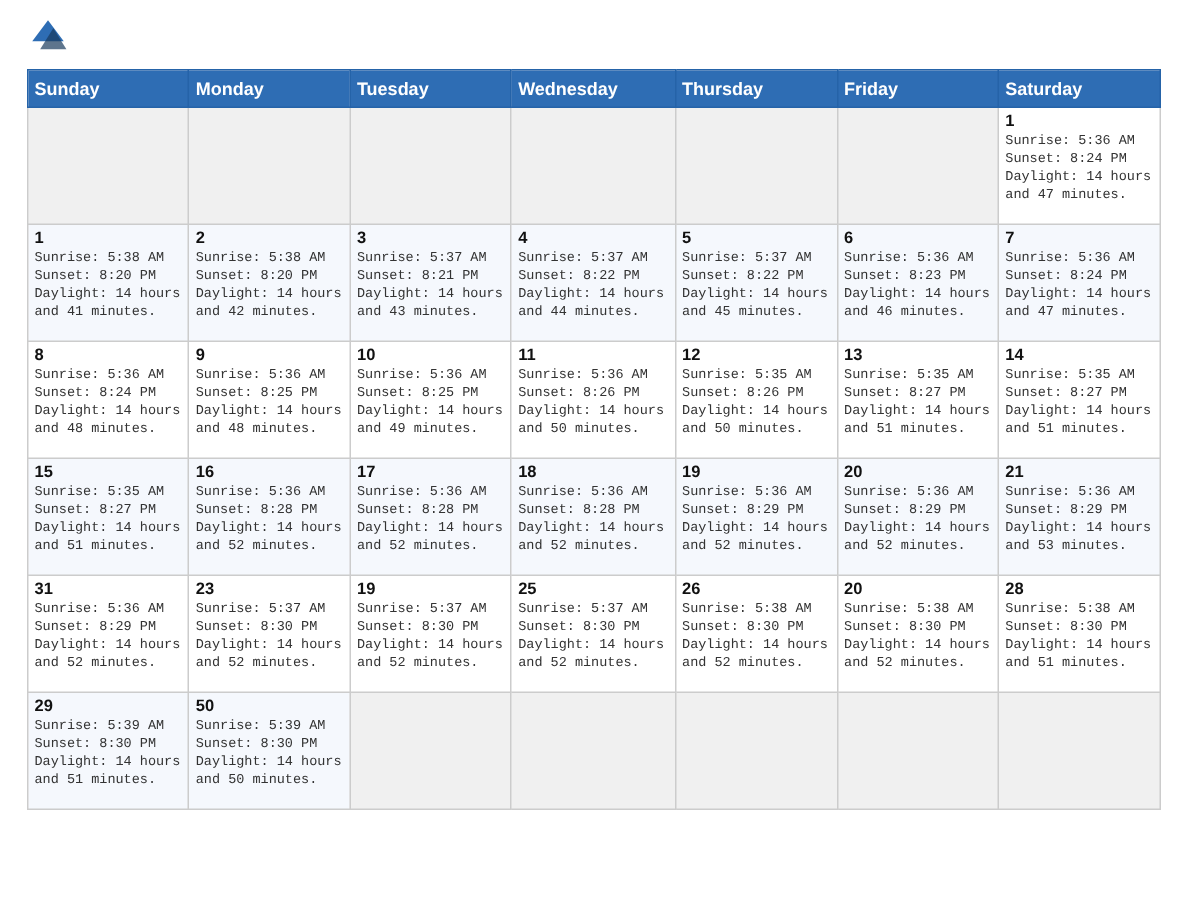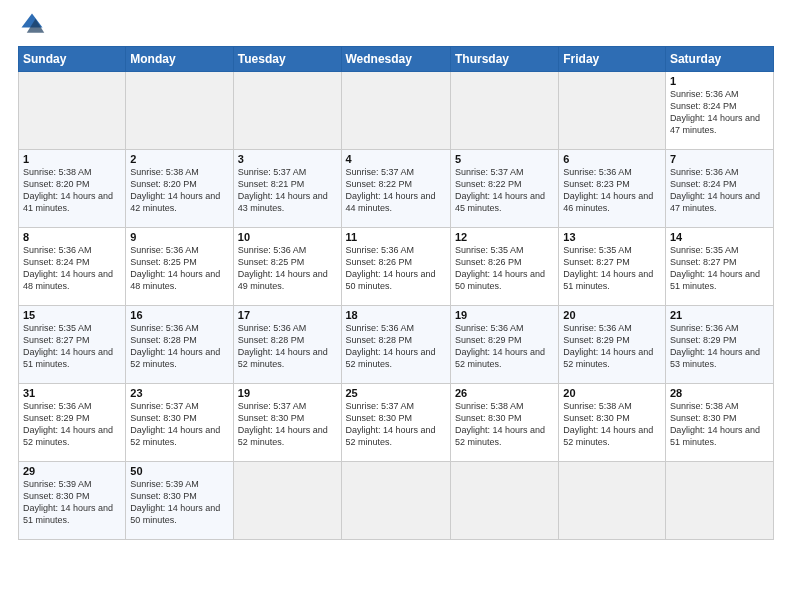--- a/index.html
+++ b/index.html
@@ -89,20 +89,21 @@
       font-size: 11px;
       font-weight: bold;
       color: #111;
       display: block;
       margin-bottom: 1px;
     }
     .day-info {
       font-size: 9px;
       color: #333;
       line-height: 1.35;
+      font-family: Liberation Mono, monospace;
     }
     .empty-cell {
       background: #f0f0f0 !important;
     }
     .week-row td {
       height: 78px;
     }
   </style>
 </head>
 <body>

